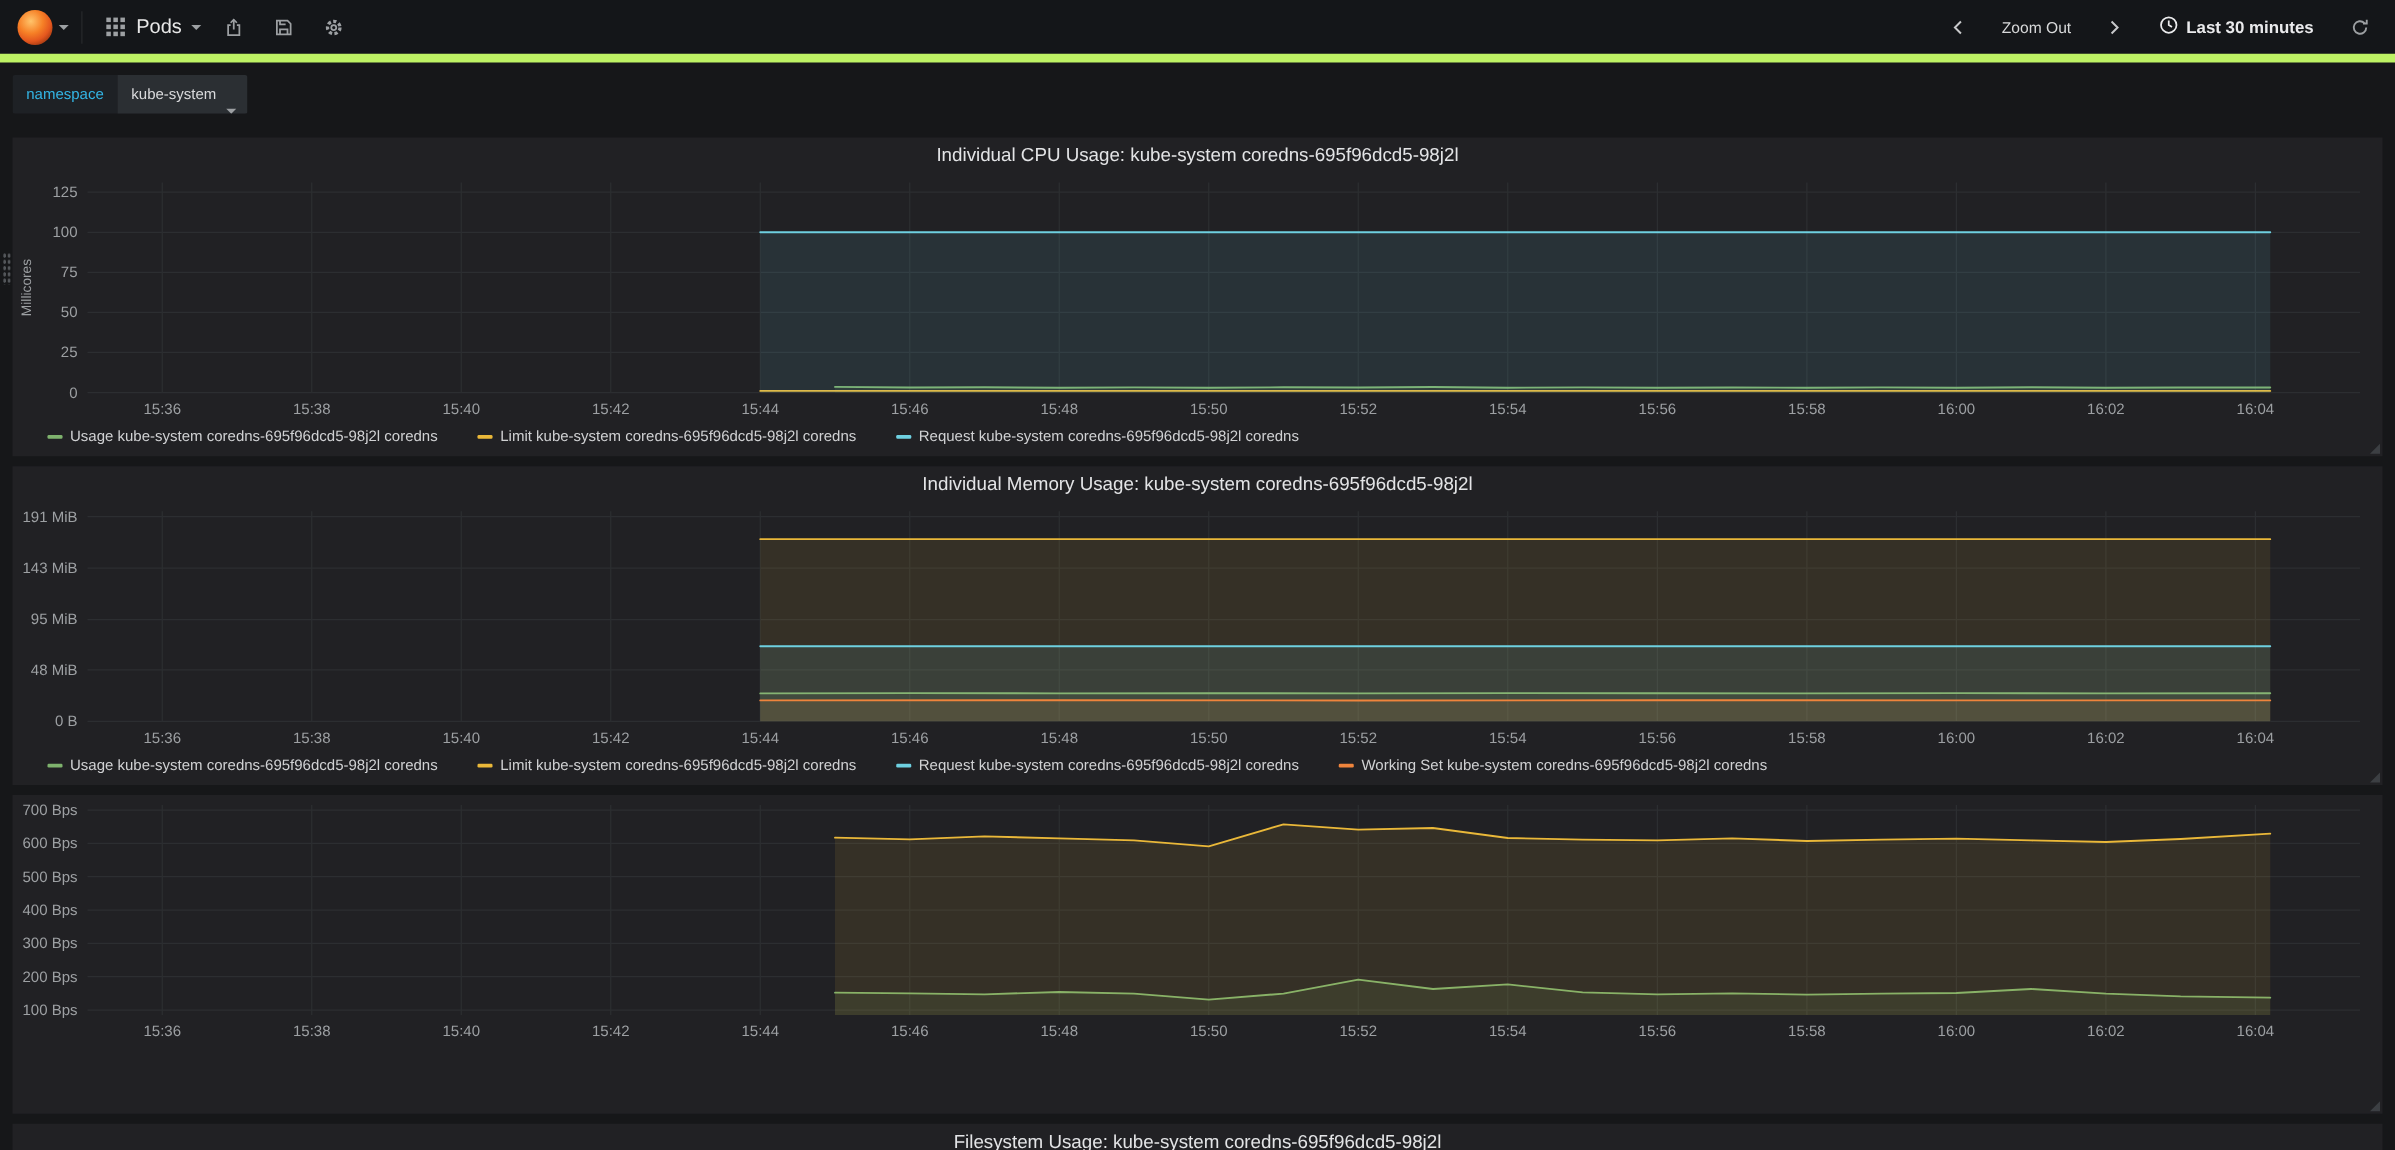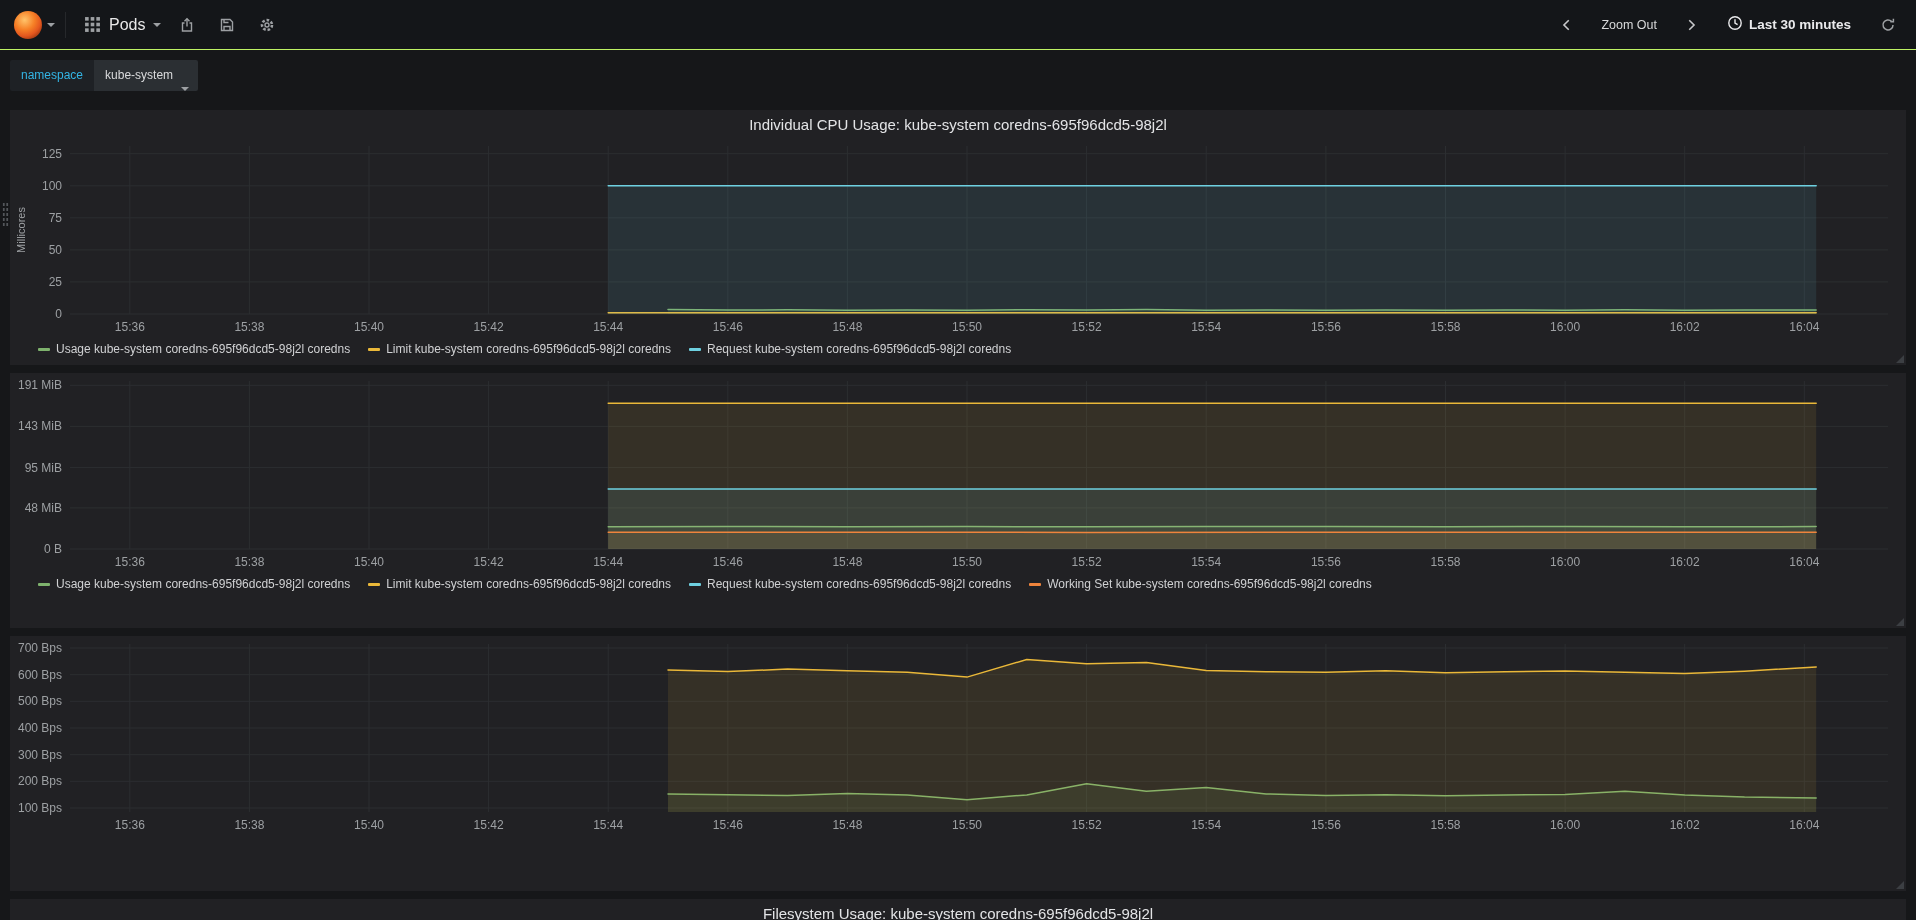--- a/index.html
+++ b/index.html
@@ -4,21 +4,21 @@
 <style>
   * { box-sizing: border-box; }
   html,body { margin:0; padding:0; }
   body {
     width:1916px; height:920px; overflow:hidden;
     background:#161719; color:#d8d9da;
     font-family:"Liberation Sans", sans-serif;
   }
   
   .navbar { height:50px; display:flex; align-items:center; padding:0 14px;
-            background:#141619; border-bottom:1px solid #bef264; }
+            background:#141619; border-bottom:7px solid #bef264; }
   .logo { width:28px; height:28px; border-radius:50%;
           background:radial-gradient(circle at 38% 32%, #ffc46b 0%, #f68026 38%, #e4571e 62%, #5c1a05 100%);
           cursor:pointer; }
   .caret { display:inline-block; width:0; height:0;
            border-left:4px solid transparent; border-right:4px solid transparent;
            border-top:4px solid #9da0a3; margin-left:5px; }
   .nav-divider { width:1px; height:26px; background:#26282b; margin:0 12px 0 10px; }
   .nav-dash { display:flex; align-items:center; gap:8px; cursor:pointer; padding:4px 6px; }
   .nav-dash-title { font-size:16px; color:#e8e8e8; }
   .icon-btn { background:none; border:none; padding:4px; margin:0 8px; cursor:pointer;
@@ -39,21 +39,21 @@
                height:31px; line-height:31px; padding:0 9px 0 11px; cursor:pointer;
                display:flex; align-items:flex-end; }
   .var-value .caret { margin-left:8px; }
   
   .dashboard { padding:10px 10px 0 10px; position:relative; }
   .panel { position:relative; background:#212124; height:255px; margin-bottom:8px; }
   .panel-title { text-align:center; font-size:15px; font-weight:400; color:#e3e4e6;
                  height:28px; line-height:30px; cursor:pointer;
                  white-space:nowrap; overflow:hidden; }
   .chart { height:200px; margin:0 4px; position:relative; cursor:crosshair; }
-  .legend { display:flex; flex-wrap:wrap; align-items:center; gap:0 18px;
+  .legend { display:flex; flex-wrap:wrap; align-items:center; gap:0 32px;
             padding:2px 10px 0 28px; font-size:12px; color:#d0d1d3; line-height:18px; }
   .legend-item { cursor:pointer; white-space:nowrap; }
   .legend-item i { display:inline-block; width:12px; height:3px; border-radius:1px;
                    margin-right:6px; vertical-align:middle; }
   .rsz { position:absolute; right:2px; bottom:2px; width:0; height:0;
          border-left:8px solid transparent; border-bottom:8px solid #3c3f43; cursor:nwse-resize; }
   .drag-dots { position:absolute; left:2px; top:102px; width:7px; height:26px;
                background-image:radial-gradient(#53565a 1px, transparent 1.3px);
                background-size:3.5px 5px; cursor:pointer; }
   .stub-panel { height:255px; }
@@ -205,20 +205,21 @@
         </svg></div>
     <div class="legend">
         <span class="legend-item"><i style="background:#7EB26D"></i>Usage kube-system coredns-695f96dcd5-98j2l coredns</span>
         <span class="legend-item"><i style="background:#EAB839"></i>Limit kube-system coredns-695f96dcd5-98j2l coredns</span>
         <span class="legend-item"><i style="background:#6ED0E0"></i>Request kube-system coredns-695f96dcd5-98j2l coredns</span>
       </div>
     <div class="rsz"></div>
   </div>
 
   <div class="panel">
+    <div class="panel-title">Individual Memory Usage: kube-system coredns-695f96dcd5-98j2l</div>
     <div class="chart"><svg width="1888" height="200">
           <line x1="56" x2="1874" y1="176.0" y2="176.0" stroke="#2c2e31" stroke-width="1"></line>
           <text x="48" y="180" text-anchor="end" fill="#9da0a3" font-size="12" font-family="Liberation Sans, sans-serif">0 B</text>
           <line x1="56" x2="1874" y1="134.9" y2="134.9" stroke="#2c2e31" stroke-width="1"></line>
           <text x="48" y="138.9" text-anchor="end" fill="#9da0a3" font-size="12" font-family="Liberation Sans, sans-serif">48 MiB</text>
           <line x1="56" x2="1874" y1="94.6" y2="94.6" stroke="#2c2e31" stroke-width="1"></line>
           <text x="48" y="98.6" text-anchor="end" fill="#9da0a3" font-size="12" font-family="Liberation Sans, sans-serif">95 MiB</text>
           <line x1="56" x2="1874" y1="53.4" y2="53.4" stroke="#2c2e31" stroke-width="1"></line>
           <text x="48" y="57.4" text-anchor="end" fill="#9da0a3" font-size="12" font-family="Liberation Sans, sans-serif">143 MiB</text>
           <line x1="56" x2="1874" y1="12.3" y2="12.3" stroke="#2c2e31" stroke-width="1"></line>

